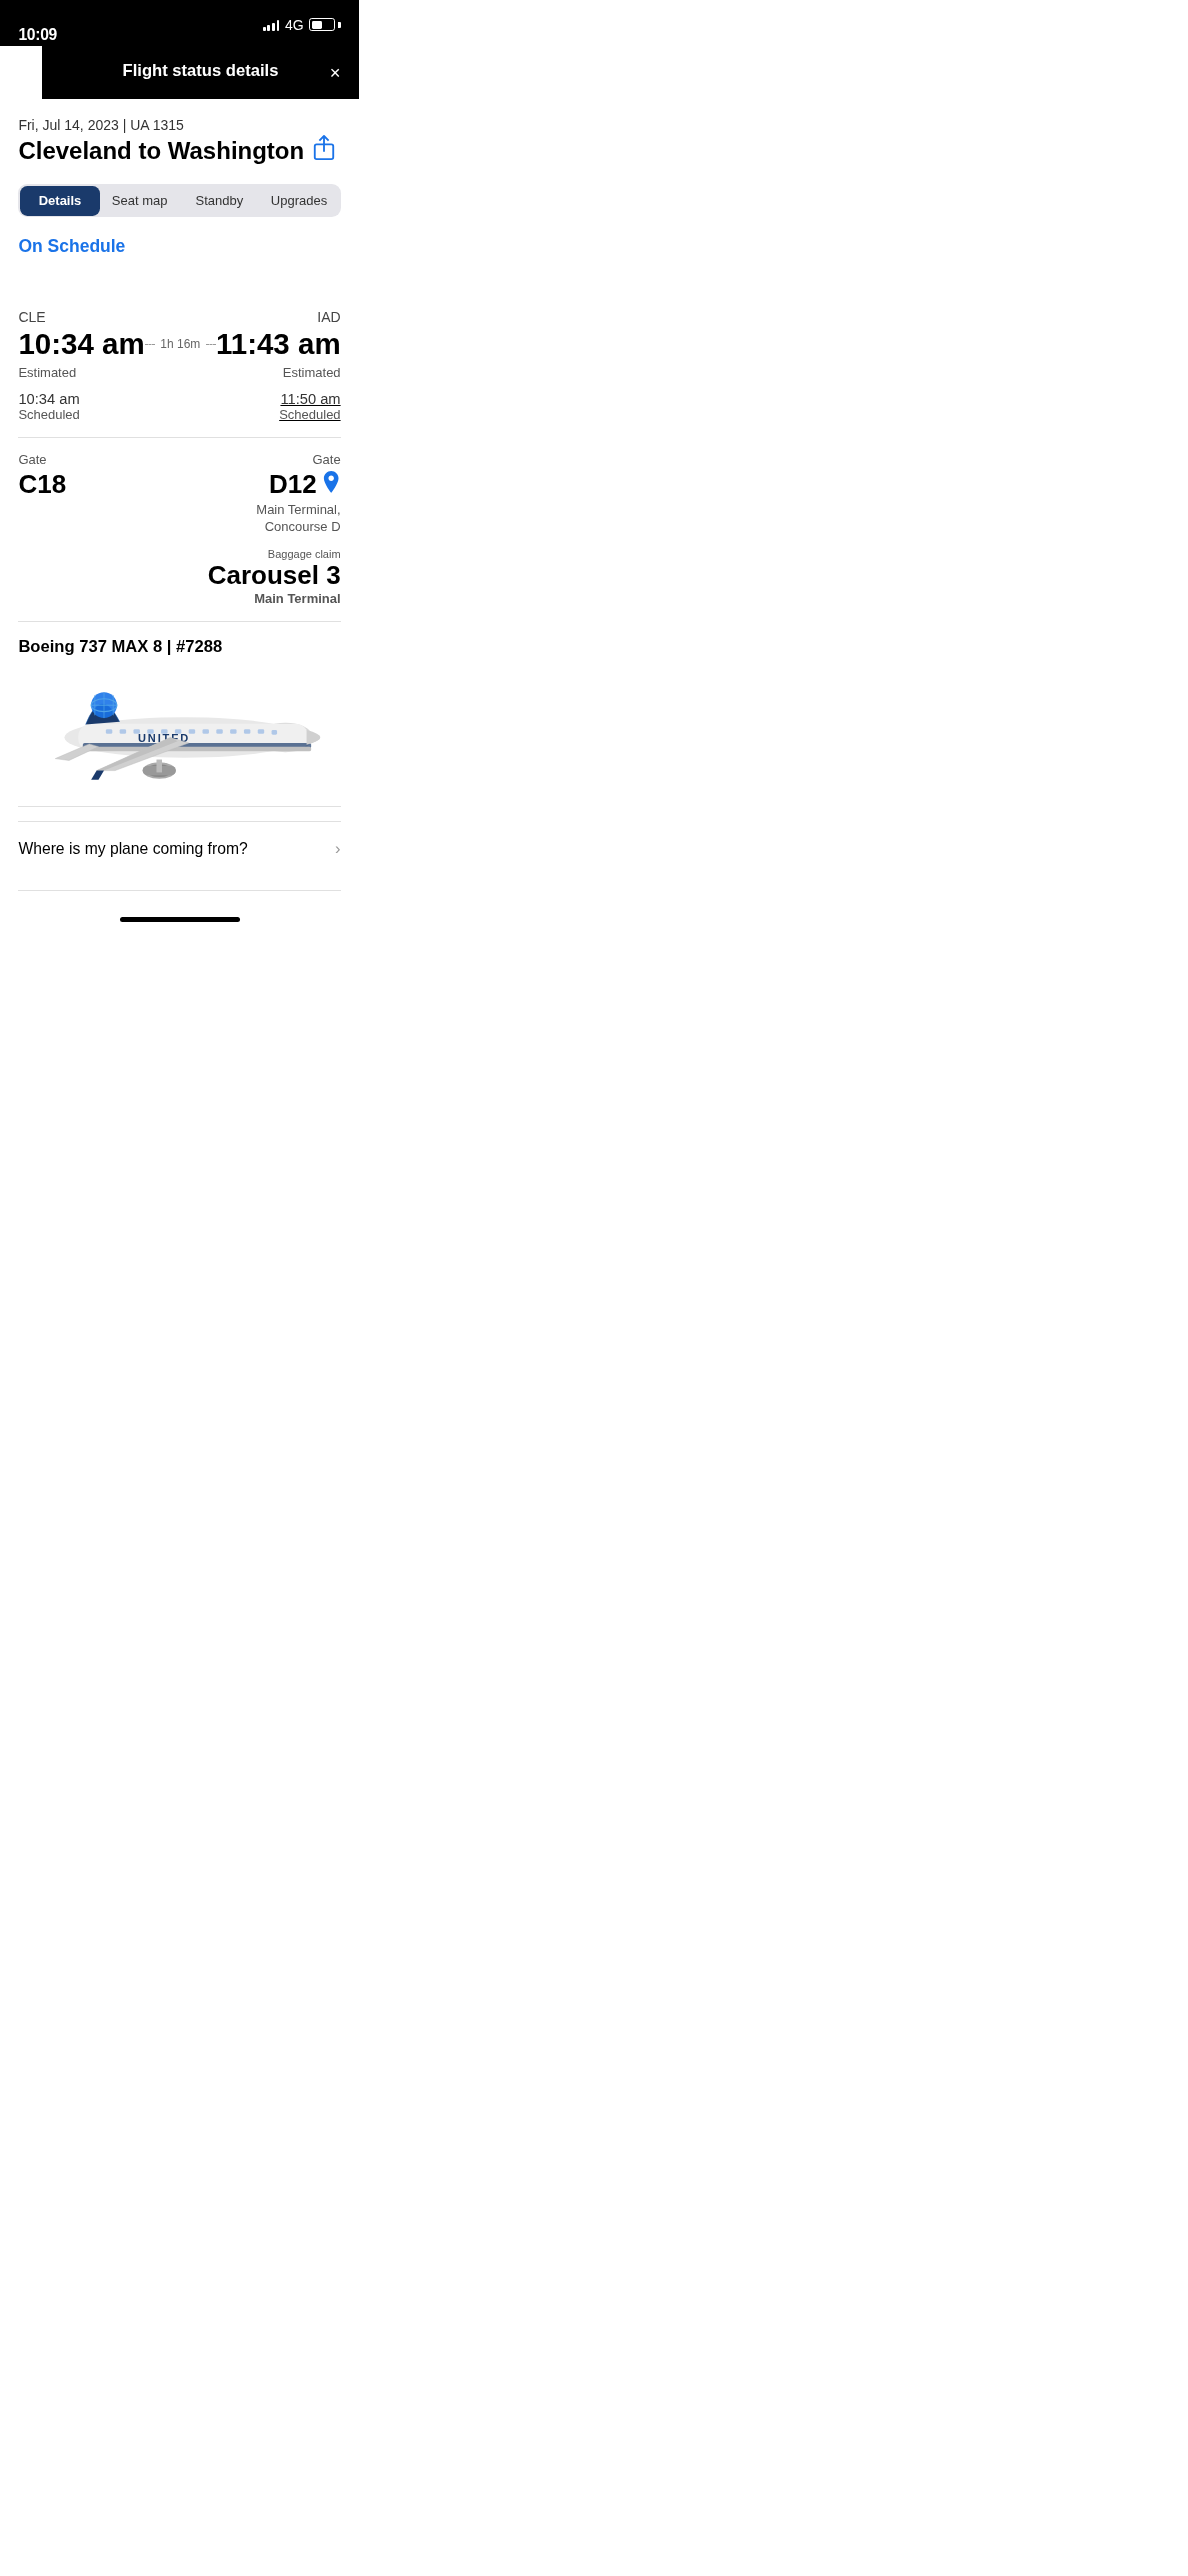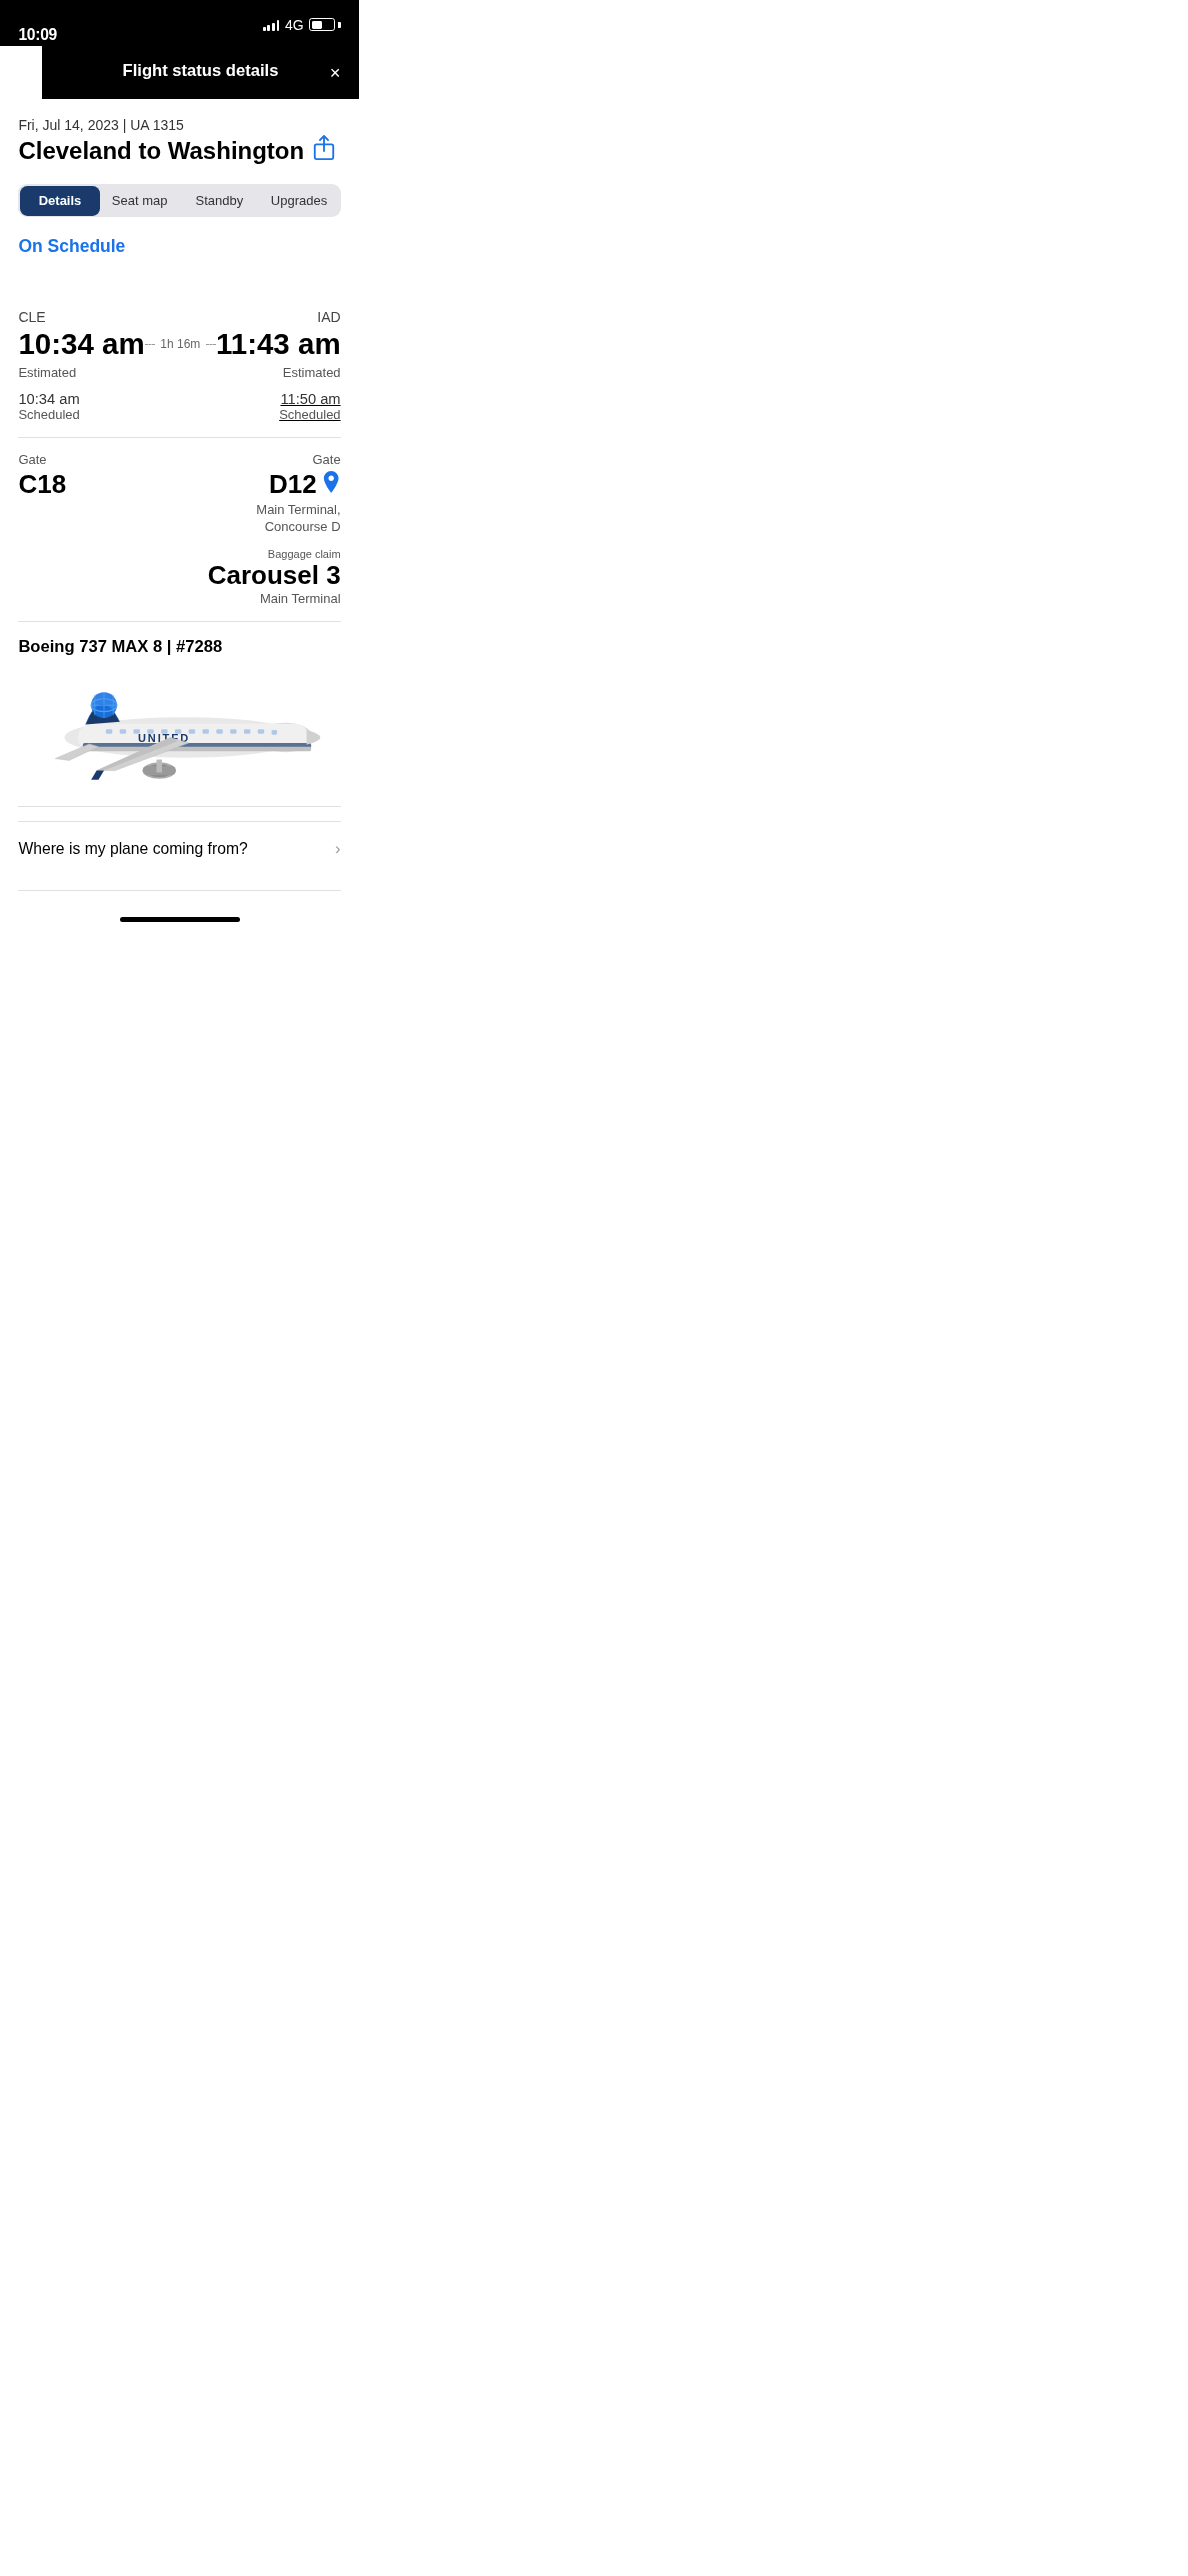--- a/index.html
+++ b/index.html
@@ -298,20 +298,21 @@
       color: #555;
     }
     .baggage-carousel {
       font-size: 26px;
       font-weight: 700;
       color: #000;
     }
     .baggage-terminal {
       font-size: 13px;
       color: #555;
+      font-weight: bold;
     }
 
     
     .aircraft-section {
       margin-bottom: 0;
     }
     .aircraft-title {
       font-size: 16.6px;
       font-weight: 700;
       color: #000;

